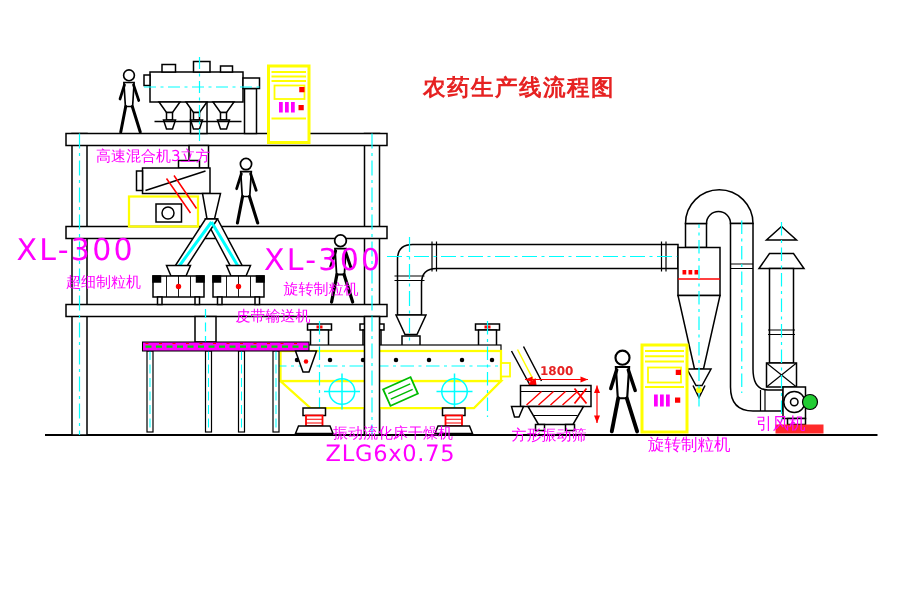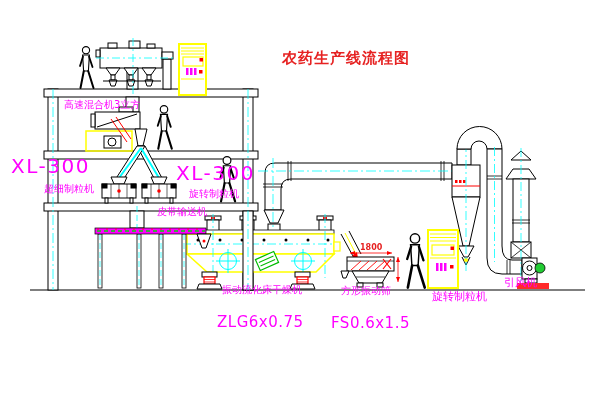--- a/index.html
+++ b/index.html
@@ -6,21 +6,21 @@
   #stage{position:relative;width:600px;height:403px;background:#ffffff;overflow:hidden;
          font-family:"DejaVu Sans",sans-serif;}
   #art{position:absolute;left:0;top:0;}
   .lbl{position:absolute;white-space:nowrap;line-height:1;color:#FF00FF;}
   .red{color:#E62222;font-weight:bold;}
   .t-cn{font-size:15px;letter-spacing:1px;}
   .t-cap{font-size:25px;font-weight:400;letter-spacing:1px;}
   .big{font-size:20px;letter-spacing:1.5px;}
   .sm{font-size:10px;}
   .md{font-size:11px;}
-  .model{font-size:15px;letter-spacing:0.5px;margin-top:20px;}
+  .model{font-size:15px;letter-spacing:0.5px;}
   .dim{font-size:8px;}
 </style>
 </head>
 <body>
 
 <div id="stage">
 
 <svg id="art" width="600" height="403" viewBox="0 0 600 403">
   <defs>
     <g id="person" fill="#fff" stroke="#000" stroke-width="1.1" stroke-linecap="round">
@@ -287,18 +287,17 @@
 <div class="lbl red t-cn" style="left:282px;top:51px;">农药生产线流程图</div>
 <div class="lbl sm" style="left:44px;top:100px;margin-left:20px;">高速混合机3立方</div>
 <div class="lbl big" style="left:11px;top:156px;">XL-300</div>
 <div class="lbl sm" style="left:4px;top:184px;margin-left:40px;">超细制粒机</div>
 <div class="lbl big" style="left:176px;top:163px;">XL-300</div>
 <div class="lbl sm" style="left:173px;top:189px;margin-left:16px;">旋转制粒机</div>
 <div class="lbl sm" style="left:137px;top:207px;margin-left:20px;">皮带输送机</div>
 <div class="lbl sm" style="left:222px;top:285px;">振动流化床干燥机</div>
 <div class="lbl model" style="left:217px;top:295px;">ZLG6x0.75</div>
 <div class="lbl sm" style="left:341px;top:286px;">方形振动筛</div>
-<div class="lbl model" style="left:331px;top:296px;">FS0.6x1.5</div>
 <div class="lbl md" style="left:432px;top:291px;">旋转制粒机</div>
 <div class="lbl md" style="left:504px;top:277px;">引风机</div>
 <div class="lbl red dim" style="left:360px;top:244px;">1800</div>
 
 </div>
 
 </body></html>

